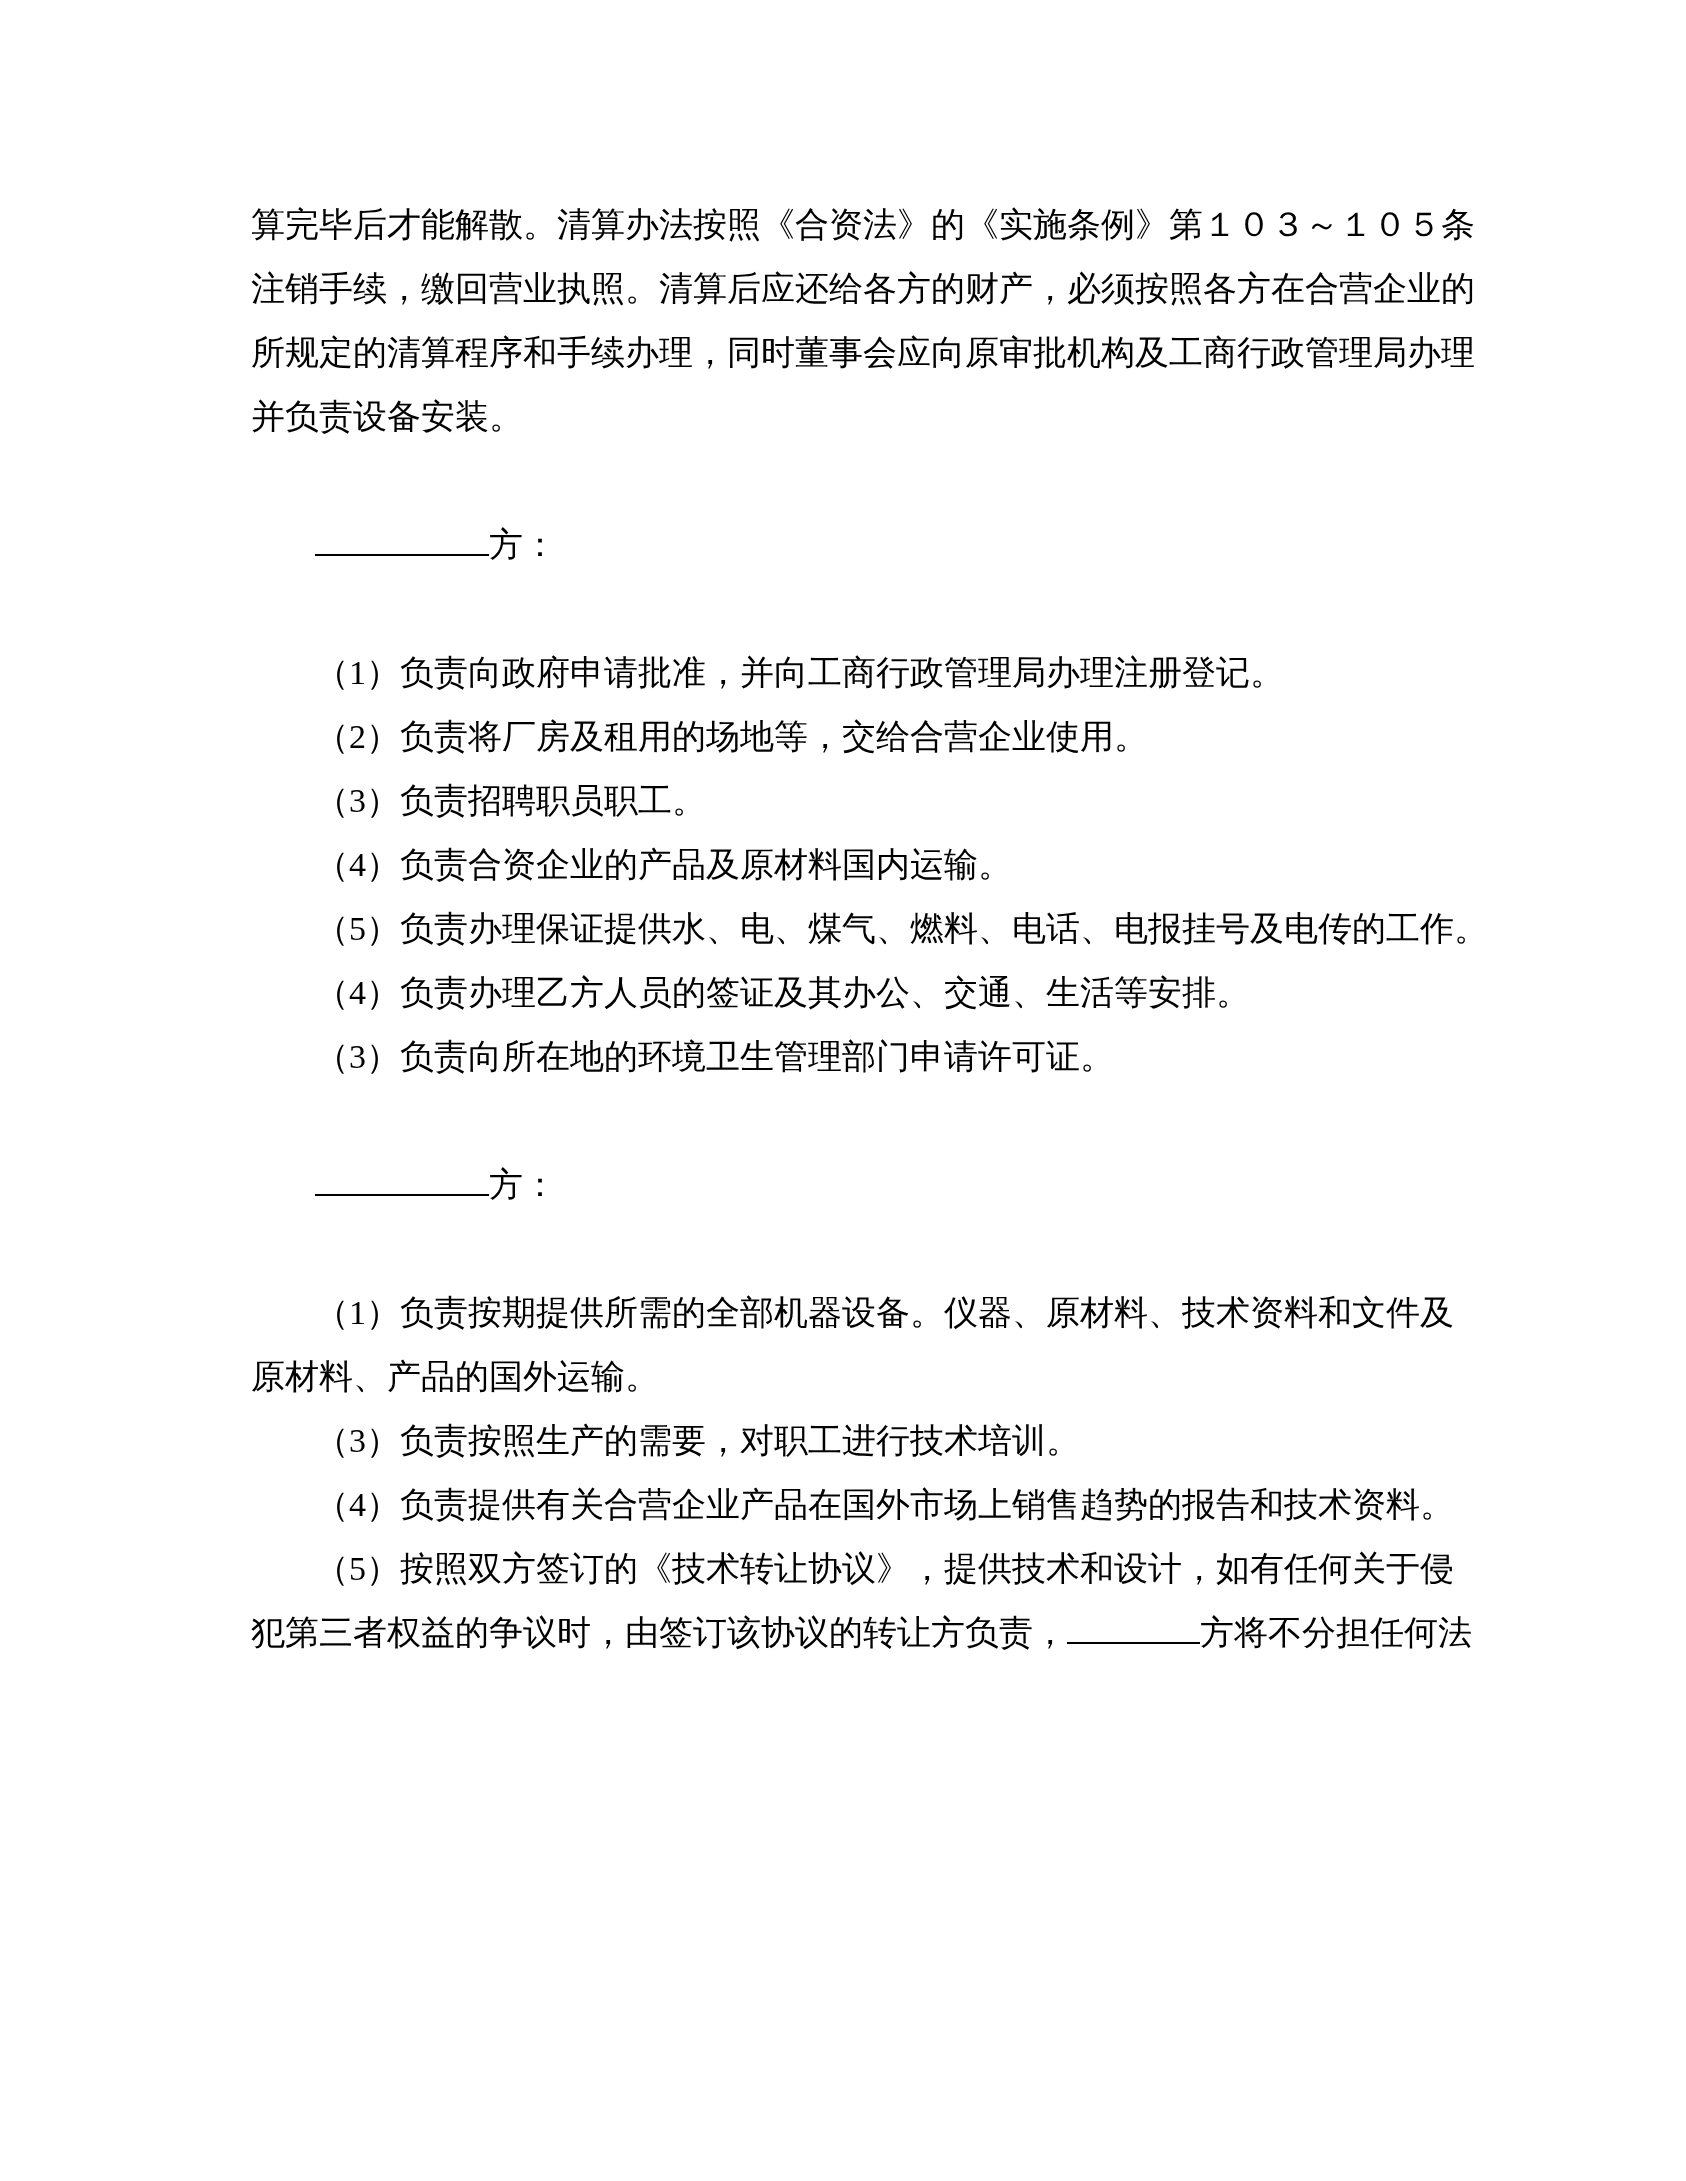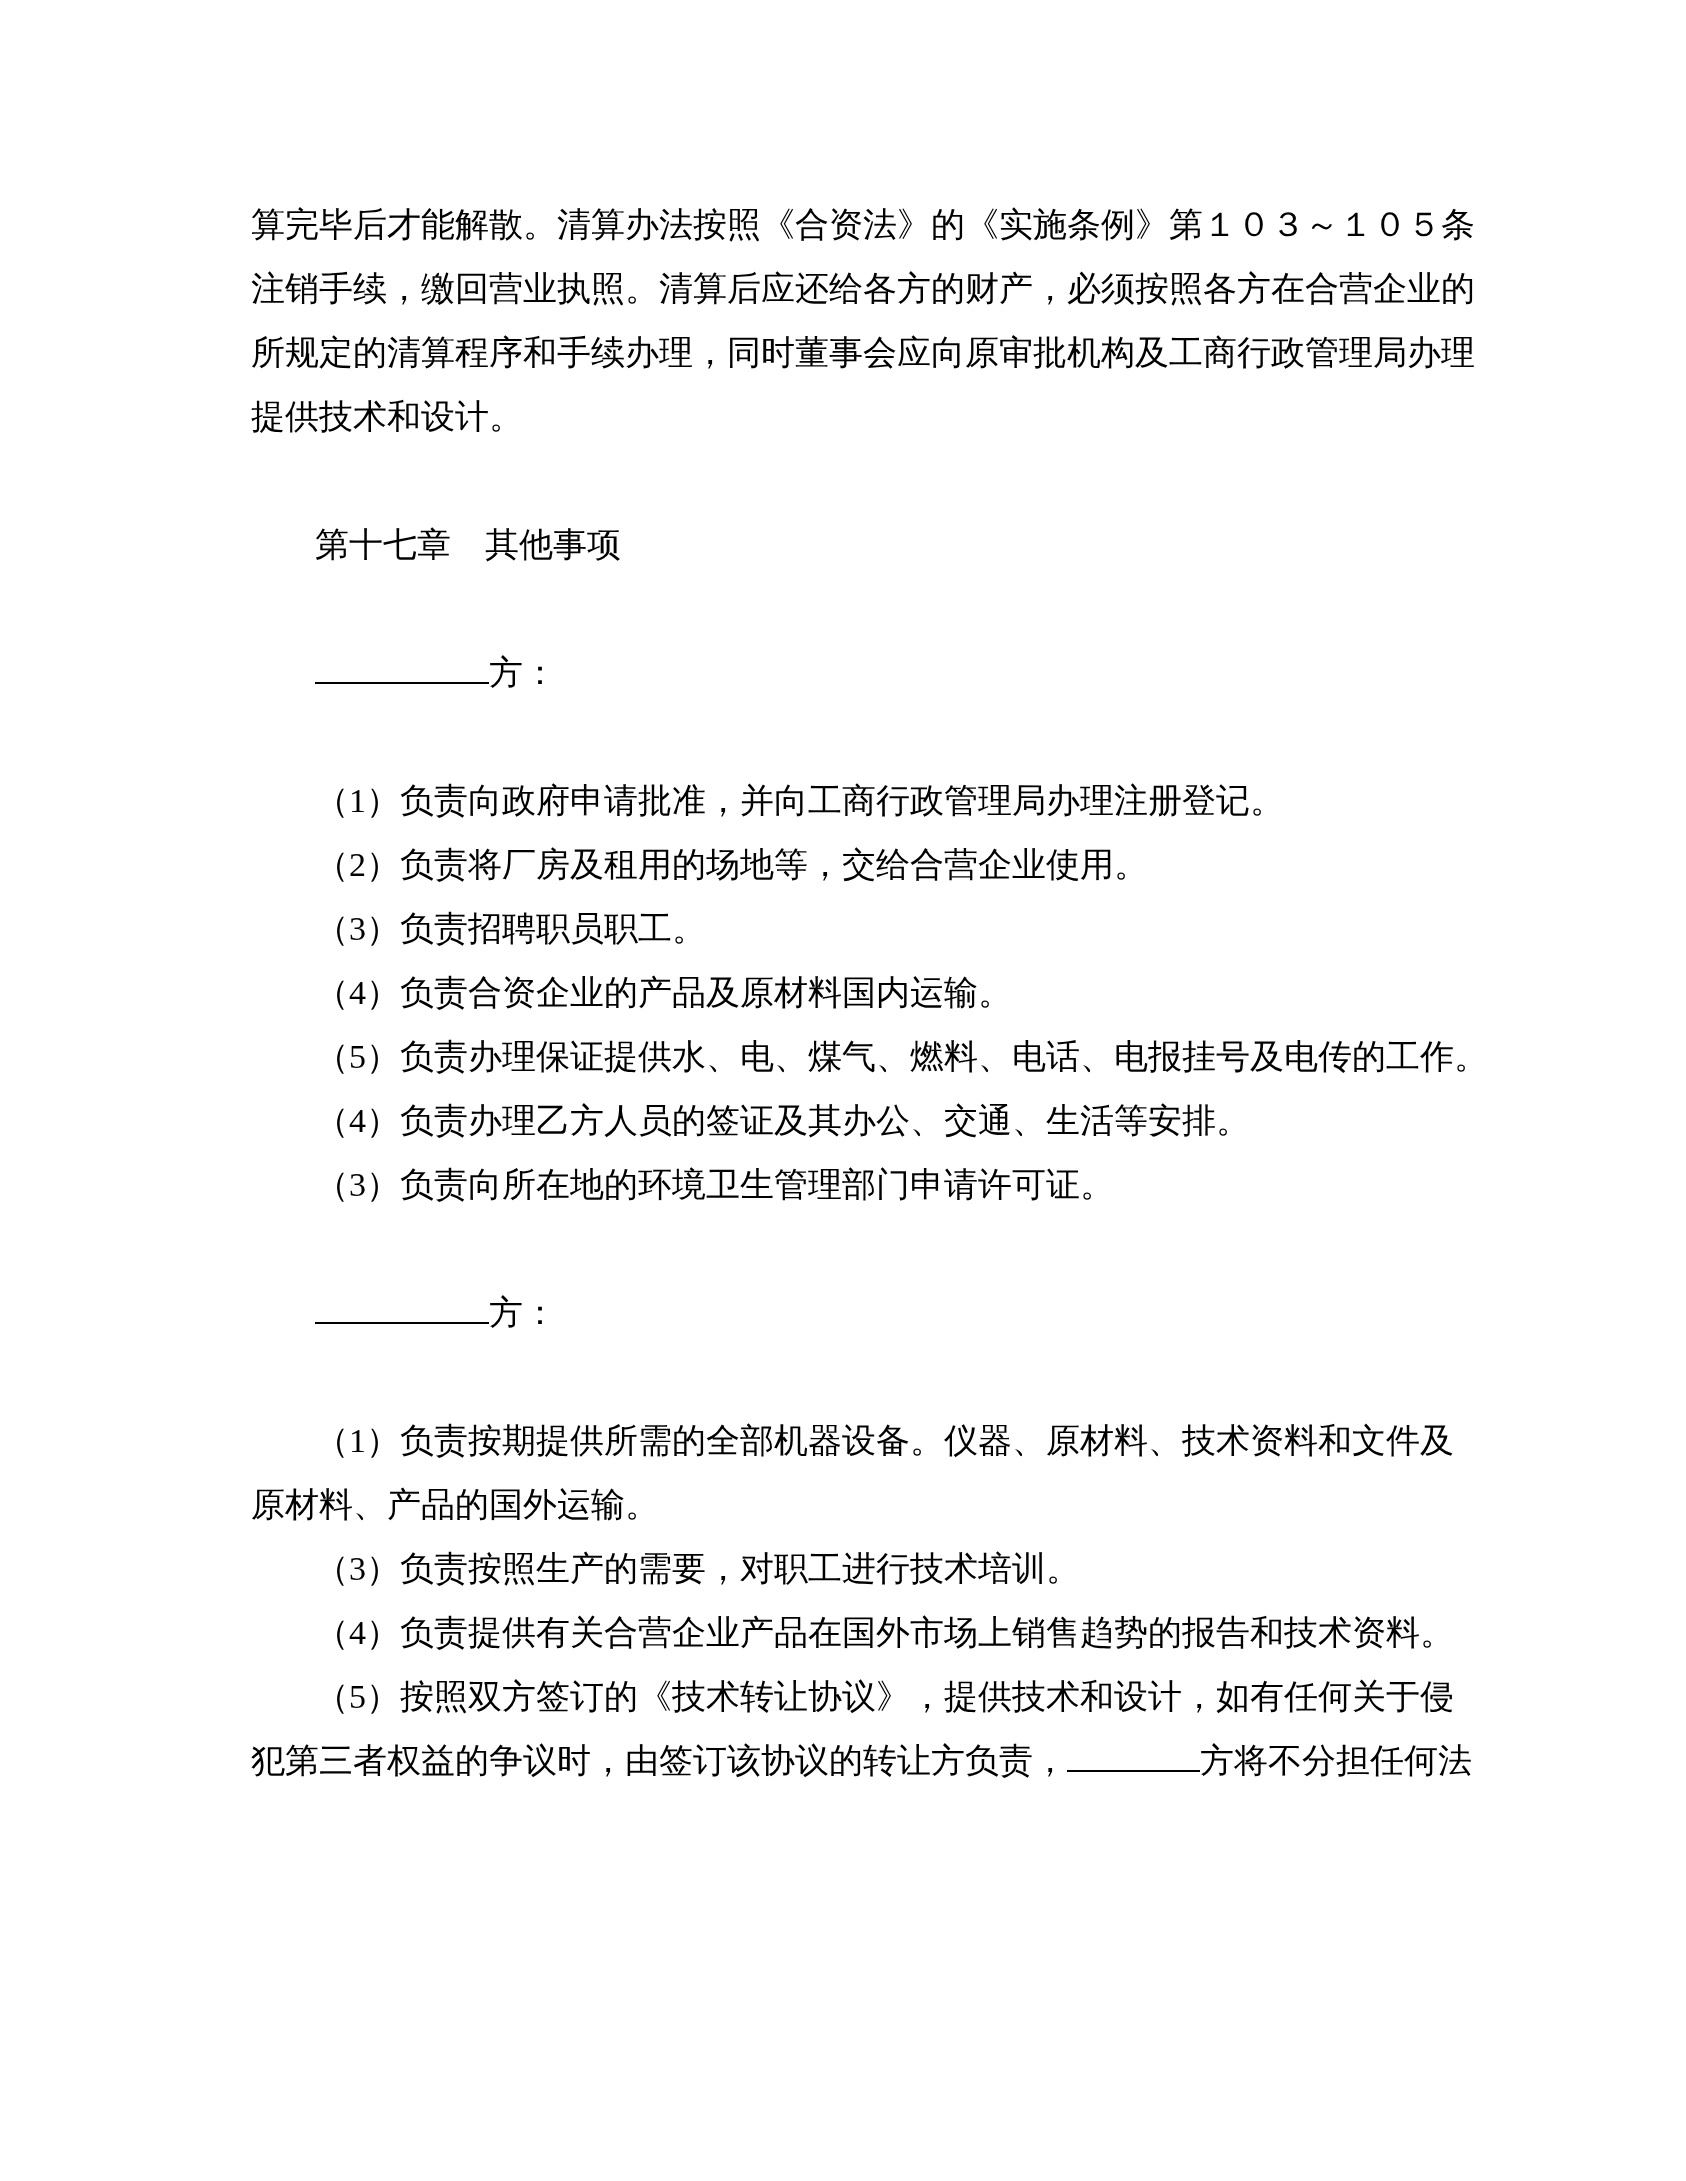--- a/index.html
+++ b/index.html
@@ -47,24 +47,23 @@
 </head>
 <body>
 
 <div class="page">
   <div class="content">
 
     <div>
       <div class="line">算完毕后才能解散。清算办法按照《合资法》的《实施条例》第１０３～１０５条</div>
       <div class="line">注销手续，缴回营业执照。清算后应还给各方的财产，必须按照各方在合营企业的</div>
       <div class="line">所规定的清算程序和手续办理，同时董事会应向原审批机构及工商行政管理局办理</div>
-      <div class="line">提供技术和设计。</div>
+      <div class="line">并负责设备安装。</div>
     </div>
 
-    <div class="line indent gap">第十七章　其他事项</div>
 
 
     <div class="line indent gap">
       <span class="blank"></span><span>方：</span>
     </div>
 
     <div>
       <div class="line indent gap">（1）负责向政府申请批准，并向工商行政管理局办理注册登记。</div>
       <div class="line indent">（2）负责将厂房及租用的场地等，交给合营企业使用。</div>
       <div class="line indent">（3）负责招聘职员职工。</div>

